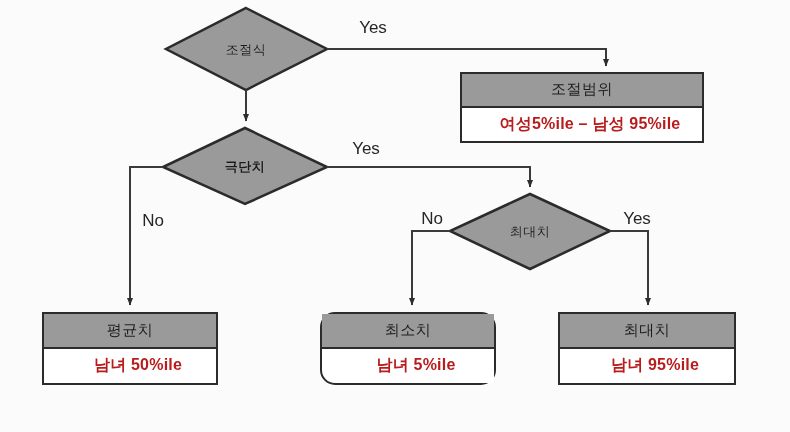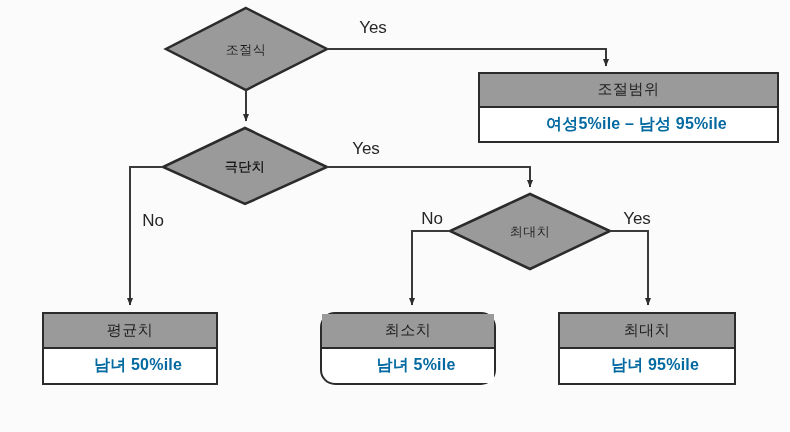--- a/index.html
+++ b/index.html
@@ -48,21 +48,21 @@
     font-size: 15px;
     height: 50%;
     display: flex;
     align-items: center;
     justify-content: center;
     box-sizing: border-box;
     letter-spacing: 0.5px;
   }
   .pbox .bdy {
     background: #ffffff;
-    color: #0369a1;
+    color: #b91c1c;
     font-size: 16px;
     height: 50%;
     display: flex;
     align-items: center;
     justify-content: center;
     box-sizing: border-box;
     font-weight: 600;
     letter-spacing: 0.2px;
     margin-left: 16px;
   }
@@ -113,21 +113,21 @@
   <div class="elabel" style="left:373px; top:28px;">Yes</div>
 
   <div class="elabel" style="left:366px; top:149px;">Yes</div>
 
   <div class="elabel" style="left:153px; top:221px;">No</div>
 
   <div class="elabel" style="left:432px; top:219px;">No</div>
 
   <div class="elabel" style="left:637px; top:219px;">Yes</div>
 
-  <div class="pbox" style="left:478px; top:72px; width:301px; height:71px;">
+  <div class="pbox" style="left:460px; top:72px; width:244px; height:71px;">
     <div class="hdr">조절범위</div>
     <div class="bdy">여성5%ile – 남성 95%ile</div>
   </div>
 
   <div class="pbox" style="left:42px; top:312px; width:176px; height:73px;">
     <div class="hdr">평균치</div>
     <div class="bdy">남녀 50%ile</div>
   </div>
 
   <div class="pbox" style="left:320px; top:312px; width:176px; height:73px;border-radius:15px;">

